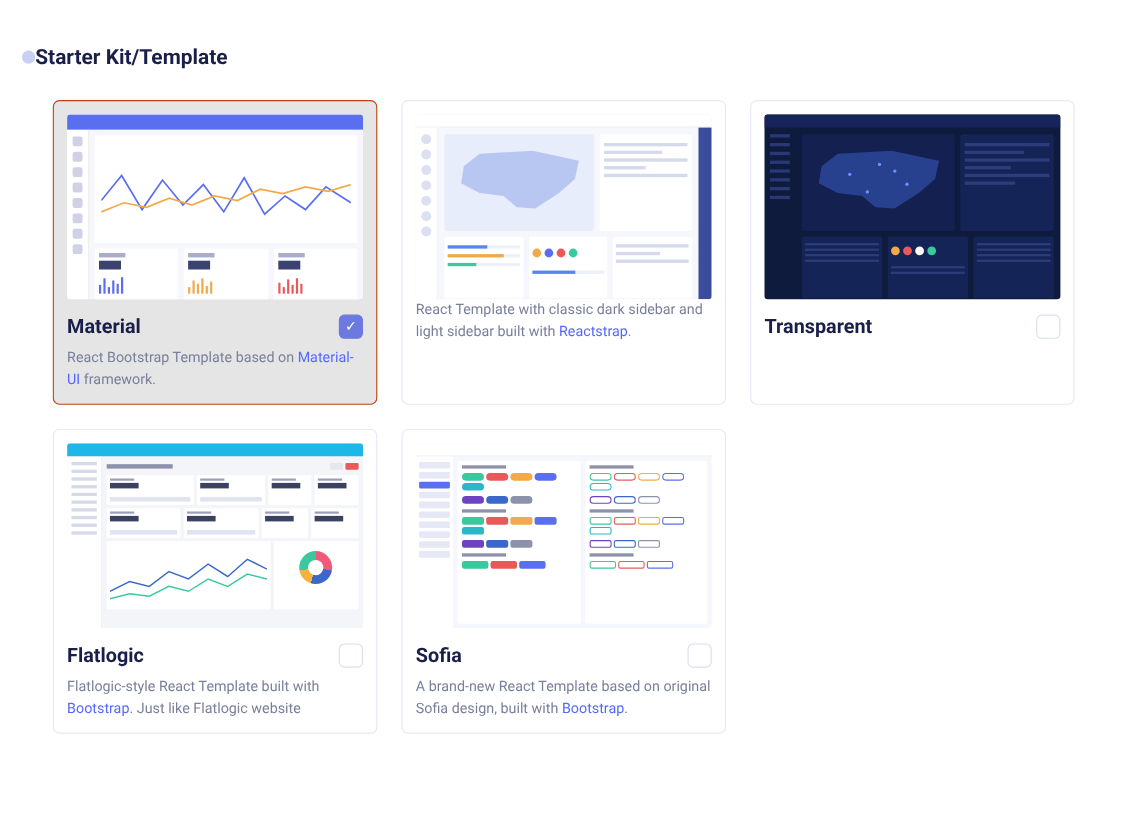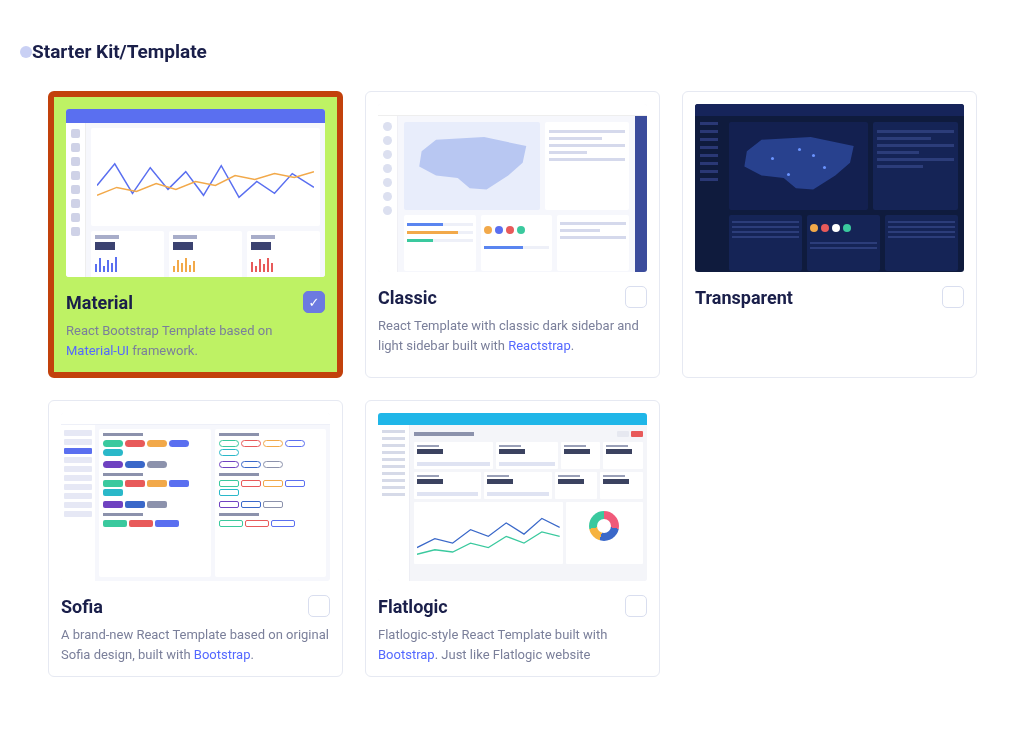--- a/index.html
+++ b/index.html
@@ -33,22 +33,22 @@
       margin-left: 28px;
     }
     .card {
       border: 1px solid #e6e9f2;
       border-radius: 6px;
       padding: 12px;
       background: #fff;
       cursor: pointer;
     }
     .card.selected {
-      background: #bef264;
-      border: 6px solid #c2410c;
+      background: #e5e5e5;
+      border: 1px solid #c2410c;
     }
     .preview {
       width: 100%;
       height: 168px;
       border-radius: 3px;
       overflow: hidden;
       background: #f4f5fc;
       position: relative;
     }
     .card-row {
@@ -320,24 +320,20 @@
             <div class="wid">
               <div class="lnm"></div>
                 <div class="lnm" style="width:60%"></div>
                 <div class="lnm"></div>
             </div>
           </div>
         </div>
         <div class="nside"></div>
       </div>
     </div>
-    <div class="card-row">
-      <div class="card-title">Classic</div>
-      <div class="checkbox"></div>
-    </div>
     <div class="card-desc">
       <span>React Template with classic dark sidebar and light sidebar built with </span><span class="link">Reactstrap</span><span>.</span>
     </div>
   </div>
 
   <div class="card">
     <div class="preview pv-trans">
       <div class="topbar"></div>
       <div class="body">
         <div class="side">
@@ -396,20 +392,107 @@
         </div>
       </div>
     </div>
     <div class="card-row">
       <div class="card-title">Transparent</div>
       <div class="checkbox"></div>
     </div>
   </div>
 
   <div class="card">
+    <div class="preview pv-flat">
+      <div class="topbar"></div>
+      <div class="body">
+        <div class="side">
+            <i></i>
+            <i></i>
+            <i></i>
+            <i></i>
+            <i></i>
+            <i></i>
+            <i></i>
+            <i></i>
+            <i></i>
+            <i></i>
+          </div>
+        <div class="main">
+          <div class="hdr">
+              <div class="l"></div>
+              <div class="btns">
+                <i></i>
+                <i></i>
+              </div>
+            </div>
+          <div class="row">
+            <div class="c" style="flex:1.3">
+                <div class="t"></div>
+                <div class="n"></div>
+                <div class="spark"></div>
+              </div>
+            <div class="c" style="flex:1">
+                <div class="t"></div>
+                <div class="n"></div>
+                <div class="spark"></div>
+              </div>
+            <div class="c" style="flex:0.6">
+                <div class="t"></div>
+                <div class="n"></div>
+              </div>
+            <div class="c" style="flex:0.6">
+                <div class="t"></div>
+                <div class="n"></div>
+              </div>
+          </div>
+          <div class="row">
+            <div class="c" style="flex:1">
+                <div class="t"></div>
+                <div class="n"></div>
+                <div class="spark"></div>
+              </div>
+            <div class="c" style="flex:1">
+                <div class="t"></div>
+                <div class="n"></div>
+                <div class="spark"></div>
+              </div>
+            <div class="c" style="flex:0.6">
+                <div class="t"></div>
+                <div class="n"></div>
+              </div>
+            <div class="c" style="flex:0.6">
+                <div class="t"></div>
+                <div class="n"></div>
+              </div>
+          </div>
+          <div class="row" style="height:62px">
+            <div class="c" style="flex:2; position:relative">
+              <svg viewBox="0 0 160 50" preserveAspectRatio="none" style="width:100%;height:100%">
+                <polyline points="0,38 20,30 40,34 60,22 80,28 100,16 120,26 140,12 160,20" fill="none" stroke="#3a68c9" stroke-width="1.2"></polyline>
+                <polyline points="0,44 20,40 40,42 60,34 80,38 100,28 120,34 140,24 160,28" fill="none" stroke="#3ac99e" stroke-width="1.2"></polyline>
+              </svg>
+            </div>
+            <div class="c" style="flex:1">
+                <div class="pie"></div>
+              </div>
+          </div>
+        </div>
+      </div>
+    </div>
+    <div class="card-row">
+      <div class="card-title">Flatlogic</div>
+      <div class="checkbox"></div>
+    </div>
+    <div class="card-desc">
+      <span>Flatlogic-style React Template built with </span><span class="link">Bootstrap</span><span>. Just like Flatlogic website</span>
+    </div>
+  </div>
+
+  <div class="card">
     <div class="preview pv-sofia">
       <div class="topbar"></div>
       <div class="body">
         <div class="side">
             <i></i>
             <i></i>
             <i class="a"></i>
             <i></i>
             <i></i>
             <i></i>
@@ -492,100 +575,13 @@
     </div>
     <div class="card-row">
       <div class="card-title">Sofia</div>
       <div class="checkbox"></div>
     </div>
     <div class="card-desc">
       <span>A brand-new React Template based on original Sofia design, built with </span><span class="link">Bootstrap</span><span>.</span>
     </div>
   </div>
 
-  <div class="card">
-    <div class="preview pv-flat">
-      <div class="topbar"></div>
-      <div class="body">
-        <div class="side">
-            <i></i>
-            <i></i>
-            <i></i>
-            <i></i>
-            <i></i>
-            <i></i>
-            <i></i>
-            <i></i>
-            <i></i>
-            <i></i>
-          </div>
-        <div class="main">
-          <div class="hdr">
-              <div class="l"></div>
-              <div class="btns">
-                <i></i>
-                <i></i>
-              </div>
-            </div>
-          <div class="row">
-            <div class="c" style="flex:1.3">
-                <div class="t"></div>
-                <div class="n"></div>
-                <div class="spark"></div>
-              </div>
-            <div class="c" style="flex:1">
-                <div class="t"></div>
-                <div class="n"></div>
-                <div class="spark"></div>
-              </div>
-            <div class="c" style="flex:0.6">
-                <div class="t"></div>
-                <div class="n"></div>
-              </div>
-            <div class="c" style="flex:0.6">
-                <div class="t"></div>
-                <div class="n"></div>
-              </div>
-          </div>
-          <div class="row">
-            <div class="c" style="flex:1">
-                <div class="t"></div>
-                <div class="n"></div>
-                <div class="spark"></div>
-              </div>
-            <div class="c" style="flex:1">
-                <div class="t"></div>
-                <div class="n"></div>
-                <div class="spark"></div>
-              </div>
-            <div class="c" style="flex:0.6">
-                <div class="t"></div>
-                <div class="n"></div>
-              </div>
-            <div class="c" style="flex:0.6">
-                <div class="t"></div>
-                <div class="n"></div>
-              </div>
-          </div>
-          <div class="row" style="height:62px">
-            <div class="c" style="flex:2; position:relative">
-              <svg viewBox="0 0 160 50" preserveAspectRatio="none" style="width:100%;height:100%">
-                <polyline points="0,38 20,30 40,34 60,22 80,28 100,16 120,26 140,12 160,20" fill="none" stroke="#3a68c9" stroke-width="1.2"></polyline>
-                <polyline points="0,44 20,40 40,42 60,34 80,38 100,28 120,34 140,24 160,28" fill="none" stroke="#3ac99e" stroke-width="1.2"></polyline>
-              </svg>
-            </div>
-            <div class="c" style="flex:1">
-                <div class="pie"></div>
-              </div>
-          </div>
-        </div>
-      </div>
-    </div>
-    <div class="card-row">
-      <div class="card-title">Flatlogic</div>
-      <div class="checkbox"></div>
-    </div>
-    <div class="card-desc">
-      <span>Flatlogic-style React Template built with </span><span class="link">Bootstrap</span><span>. Just like Flatlogic website</span>
-    </div>
-  </div>
-
 </div>
 
 </body></html>

